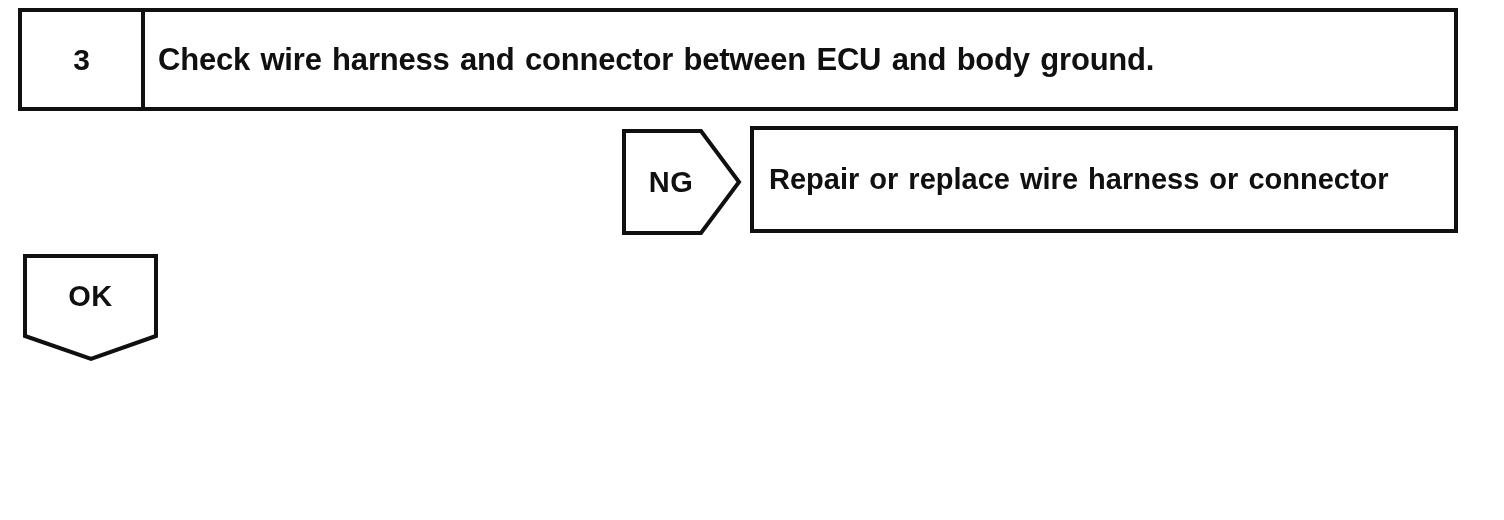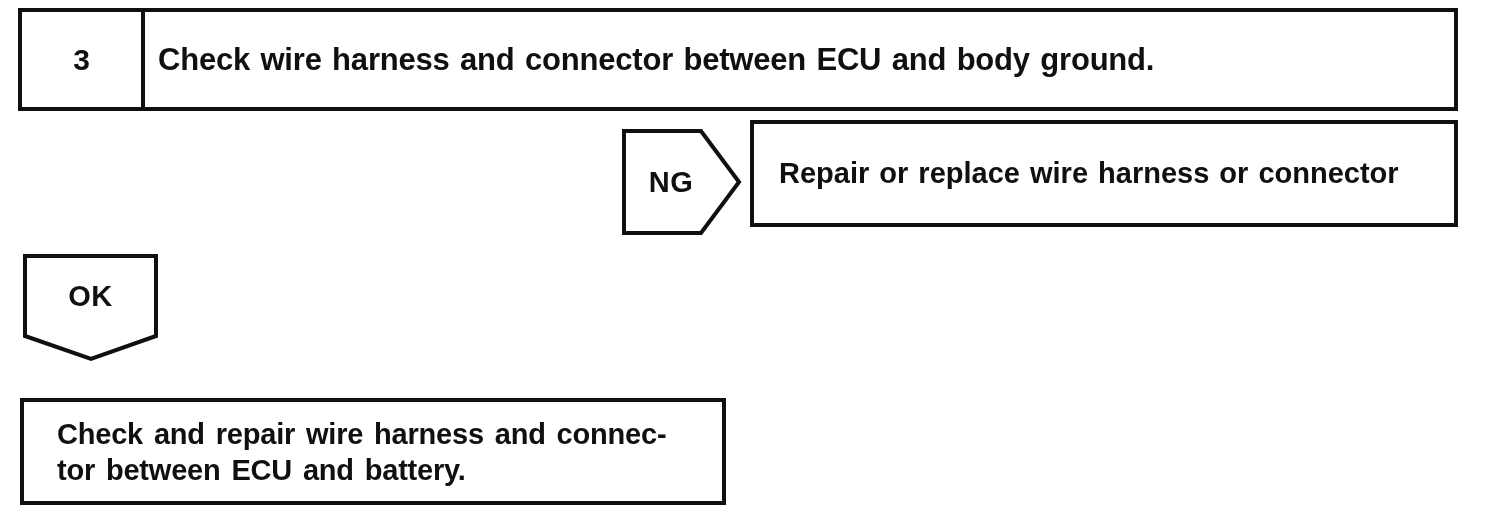--- a/index.html
+++ b/index.html
@@ -79,26 +79,26 @@
     top: 0;
     width: 98px;
     height: 106px;
     display: flex;
     align-items: center;
     justify-content: center;
     box-sizing: border-box;
   }
   .ng-action-box {
     left: 750px;
-    top: 120px;
+    top: 126px;
     width: 708px;
     height: 107px;
     display: flex;
     align-items: center;
-    padding-left: 25px;
+    padding-left: 15px;
     font-size: 29px;
     font-weight: bold;
     word-spacing: 2px;
     white-space: nowrap;
   }
   
   .ok-connector {
     position: absolute;
     left: 23px;
     top: 254px;
@@ -153,18 +153,14 @@
     <span>Repair or replace wire harness or connector</span>
   </div>
 
   <div class="ok-connector">
     <svg width="135" height="108" viewBox="0 0 135 108">
       <polygon points="2,2 133,2 133,82 68,105 2,82" fill="#ffffff" stroke="#101010" stroke-width="4" stroke-linejoin="miter"></polygon>
     </svg>
     <span class="pent-label ok-label">OK</span>
   </div>
 
-  <div class="box ok-action-box">
-    <div>Check and repair wire harness and connec-</div>
-    <div>tor between ECU and battery.</div>
-  </div>
 
 </div>
 
 </body></html>

